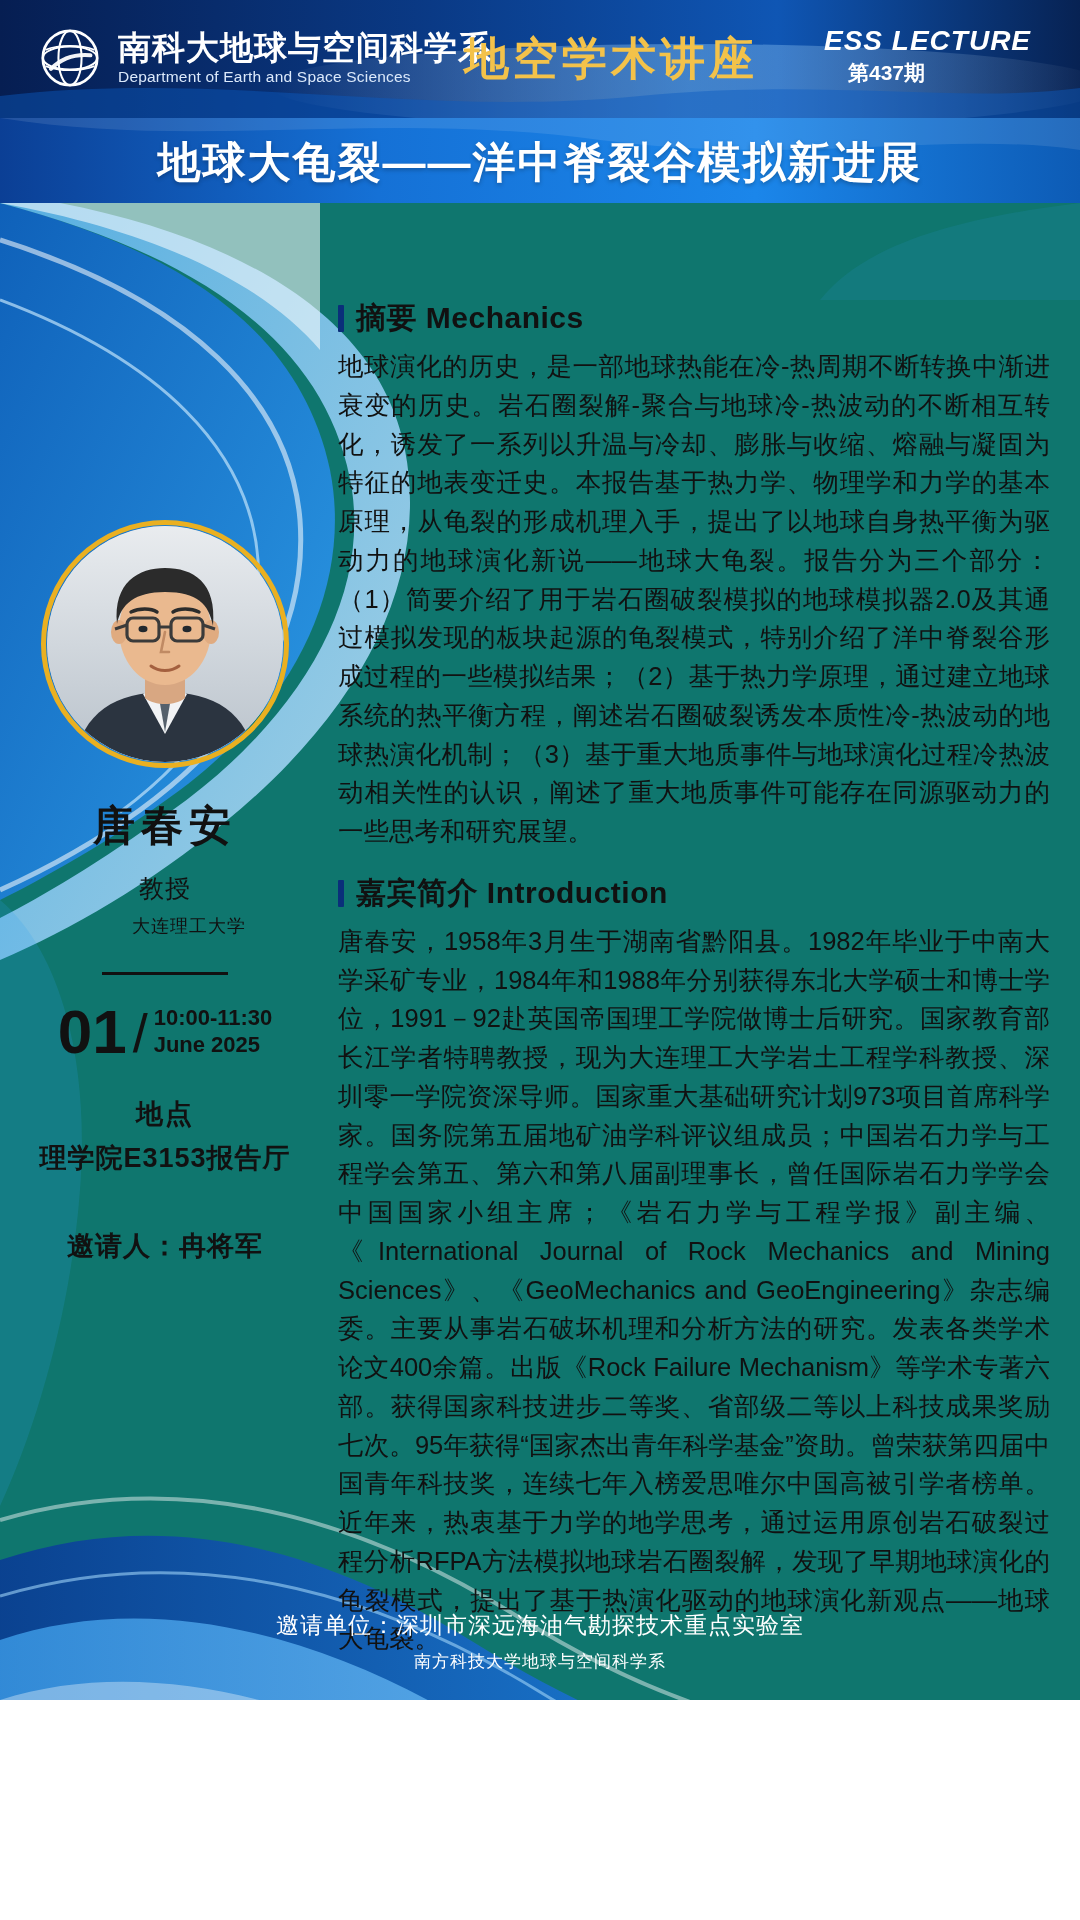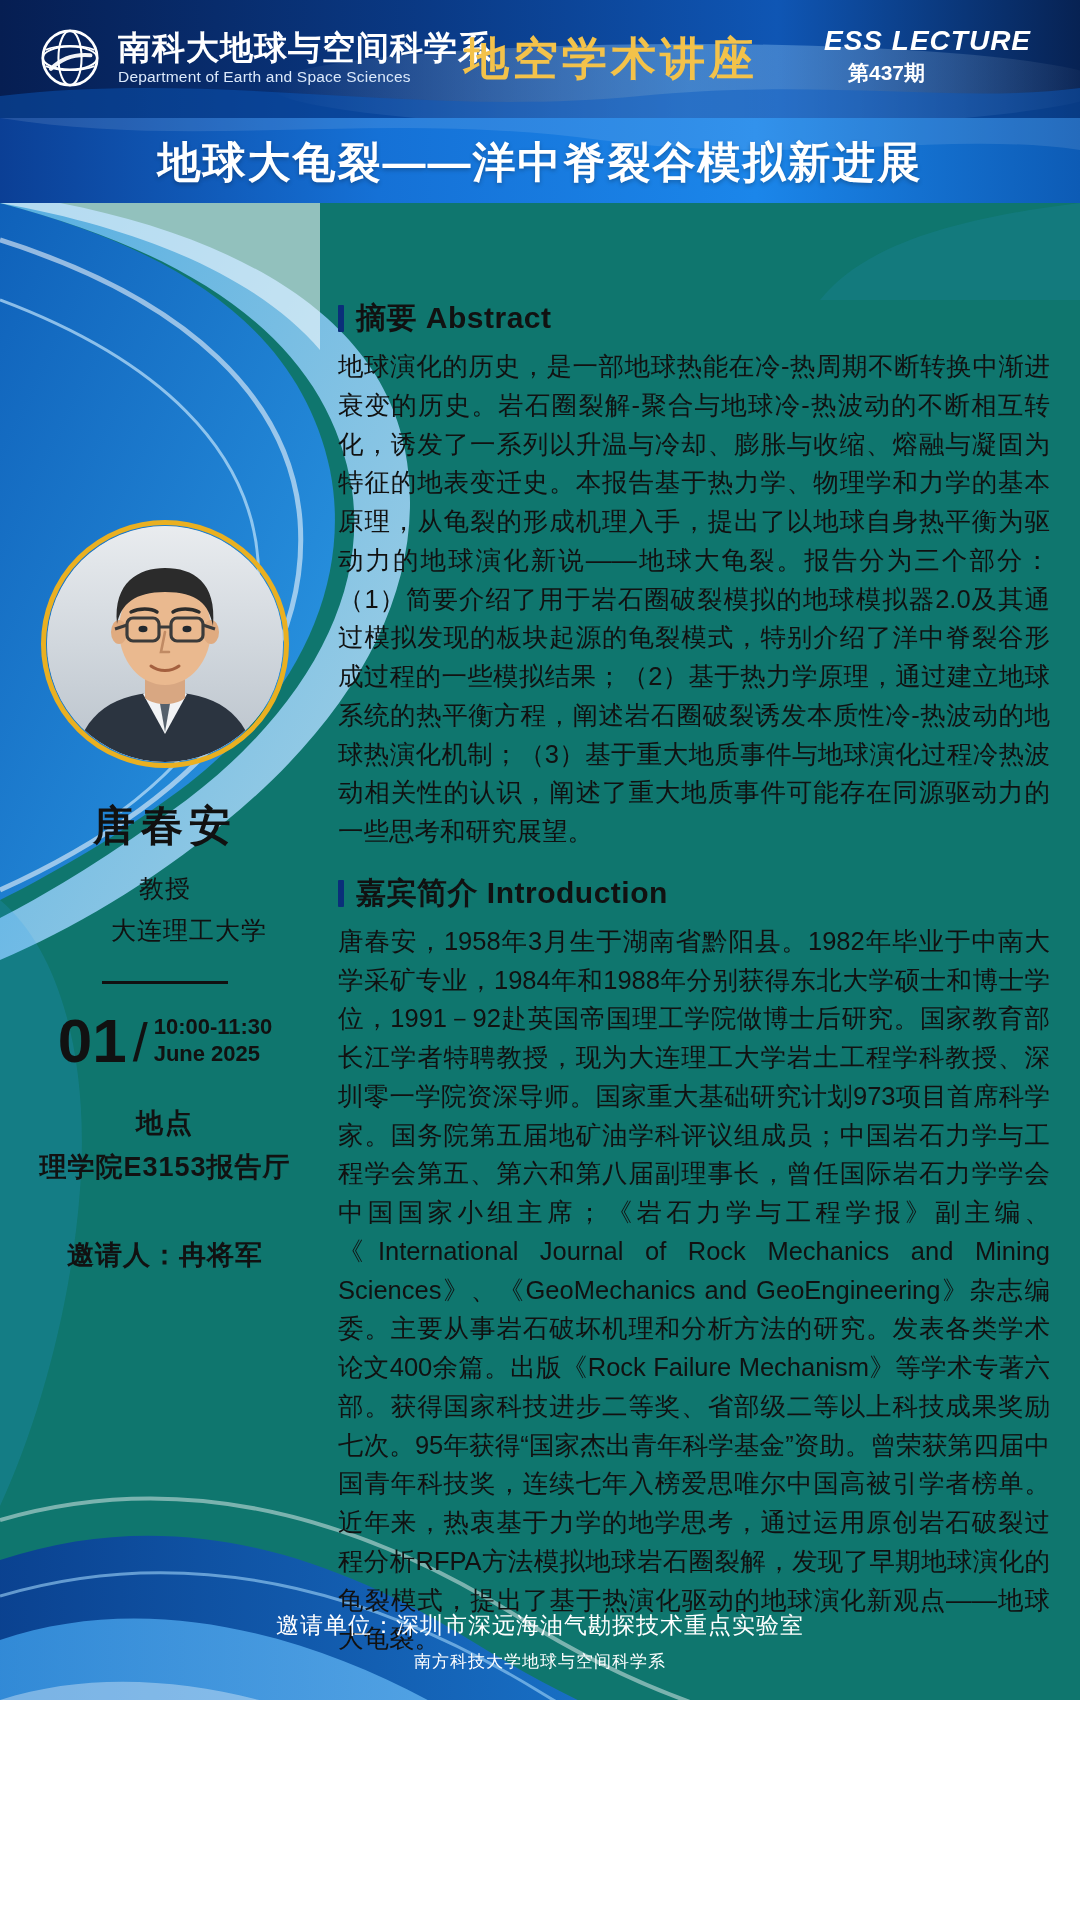--- a/index.html
+++ b/index.html
@@ -152,21 +152,21 @@
     letter-spacing: 6px;
   }
   .speaker-title {
     margin-top: 18px;
     font-size: 25px;
     color: #111111;
     letter-spacing: 1px;
   }
   .speaker-affil {
     margin-top: 9px;
-    font-size: 25px;
+    font-size: 18px;
     color: #111111;
     letter-spacing: 1px;
     padding-left: 48px;
   }
   .divider {
     width: 126px; height: 3px;
     background: #111111;
     margin: 34px auto 0;
   }
   .date-row {
@@ -466,21 +466,21 @@
     <div class="venue-label">地点</div>
     <div class="venue-value">理学院E3153报告厅</div>
 
     <div class="host">邀请人：冉将军</div>
   </div>
 
   <div class="right-col">
 
     <div class="section-head">
       <span class="section-bar"></span>
-      <span class="section-title">摘要 Abstract</span>
+      <span class="section-title">摘要 Mechanics</span>
     </div>
     <div class="body-text">地球演化的历史，是一部地球热能在冷-热周期不断转换中渐进衰变的历史。岩石圈裂解-聚合与地球冷-热波动的不断相互转化，诱发了一系列以升温与冷却、膨胀与收缩、熔融与凝固为特征的地表变迁史。本报告基于热力学、物理学和力学的基本原理，从龟裂的形成机理入手，提出了以地球自身热平衡为驱动力的地球演化新说——地球大龟裂。报告分为三个部分：（1）简要介绍了用于岩石圈破裂模拟的地球模拟器2.0及其通过模拟发现的板块起源的龟裂模式，特别介绍了洋中脊裂谷形成过程的一些模拟结果；（2）基于热力学原理，通过建立地球系统的热平衡方程，阐述岩石圈破裂诱发本质性冷-热波动的地球热演化机制；（3）基于重大地质事件与地球演化过程冷热波动相关性的认识，阐述了重大地质事件可能存在同源驱动力的一些思考和研究展望。</div>
 
     <div class="section-gap"></div>
 
     <div class="section-head">
       <span class="section-bar"></span>
       <span class="section-title">嘉宾简介 Introduction</span>
     </div>
     <div class="body-text">唐春安，1958年3月生于湖南省黔阳县。1982年毕业于中南大学采矿专业，1984年和1988年分别获得东北大学硕士和博士学位，1991－92赴英国帝国理工学院做博士后研究。国家教育部长江学者特聘教授，现为大连理工大学岩土工程学科教授、深圳零一学院资深导师。国家重大基础研究计划973项目首席科学家。国务院第五届地矿油学科评议组成员；中国岩石力学与工程学会第五、第六和第八届副理事长，曾任国际岩石力学学会中国国家小组主席；《岩石力学与工程学报》副主编、《International Journal of Rock Mechanics and Mining Sciences》、《GeoMechanics and GeoEngineering》杂志编委。主要从事岩石破坏机理和分析方法的研究。发表各类学术论文400余篇。出版《Rock Failure Mechanism》等学术专著六部。获得国家科技进步二等奖、省部级二等以上科技成果奖励七次。95年获得“国家杰出青年科学基金”资助。曾荣获第四届中国青年科技奖，连续七年入榜爱思唯尔中国高被引学者榜单。近年来，热衷基于力学的地学思考，通过运用原创岩石破裂过程分析RFPA方法模拟地球岩石圈裂解，发现了早期地球演化的龟裂模式，提出了基于热演化驱动的地球演化新观点——地球大龟裂。</div>

